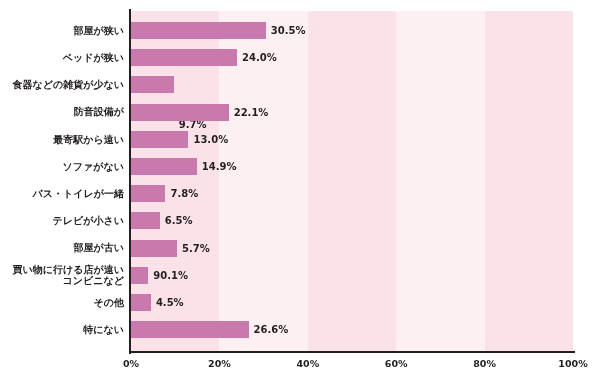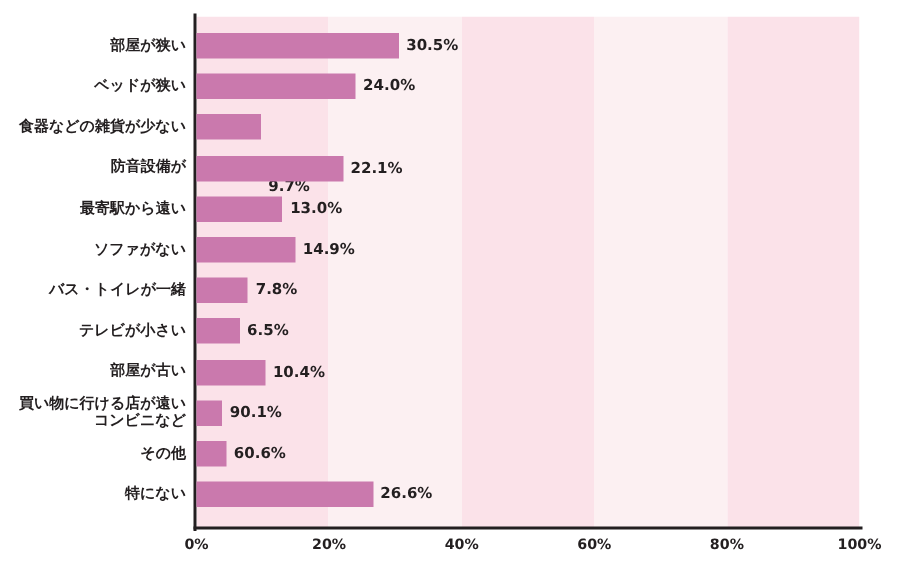--- a/index.html
+++ b/index.html
@@ -190,25 +190,25 @@
       <div class="bar-value" style="left: 228.682px; top: 103.6px;">22.1%</div>
       <div class="bar" style="left: 131px; top: 130.8px; width: 57.46px; position: absolute;"></div>
       <div class="bar-value" style="left: 188.46px; top: 130.8px;">13.0%</div>
       <div class="bar" style="left: 131px; top: 158px; width: 65.858px; position: absolute;"></div>
       <div class="bar-value" style="left: 196.858px; top: 158px;">14.9%</div>
       <div class="bar" style="left: 131px; top: 185.2px; width: 34.476px; position: absolute;"></div>
       <div class="bar-value" style="left: 165.476px; top: 185.2px;">7.8%</div>
       <div class="bar" style="left: 131px; top: 212.4px; width: 28.73px; position: absolute;"></div>
       <div class="bar-value" style="left: 159.73px; top: 212.4px;">6.5%</div>
       <div class="bar" style="left: 131px; top: 239.6px; width: 45.968px; position: absolute;"></div>
-      <div class="bar-value" style="left: 176.968px; top: 239.6px;">10.4%</div>
+      <div class="bar-value" style="left: 176.968px; top: 239.6px;">5.7%</div>
       <div class="bar" style="left: 131px; top: 266.8px; width: 17.238px; position: absolute;"></div>
       <div class="bar-value" style="left: 148.238px; top: 266.8px;">90.1%</div>
       <div class="bar" style="left: 131px; top: 294px; width: 19.89px; position: absolute;"></div>
-      <div class="bar-value" style="left: 150.89px; top: 294px;">60.6%</div>
+      <div class="bar-value" style="left: 150.89px; top: 294px;">4.5%</div>
       <div class="bar" style="left: 131px; top: 321.2px; width: 117.572px; position: absolute;"></div>
       <div class="bar-value" style="left: 248.572px; top: 321.2px;">26.6%</div>
     </div>
   <div id="xticks-layer">
       <div class="xtick" style="left: 131px;">0%</div>
       <div class="xtick" style="left: 219.4px;">20%</div>
       <div class="xtick" style="left: 307.8px;">40%</div>
       <div class="xtick" style="left: 396.2px;">60%</div>
       <div class="xtick" style="left: 484.6px;">80%</div>
       <div class="xtick" style="left: 573px;">100%</div>

